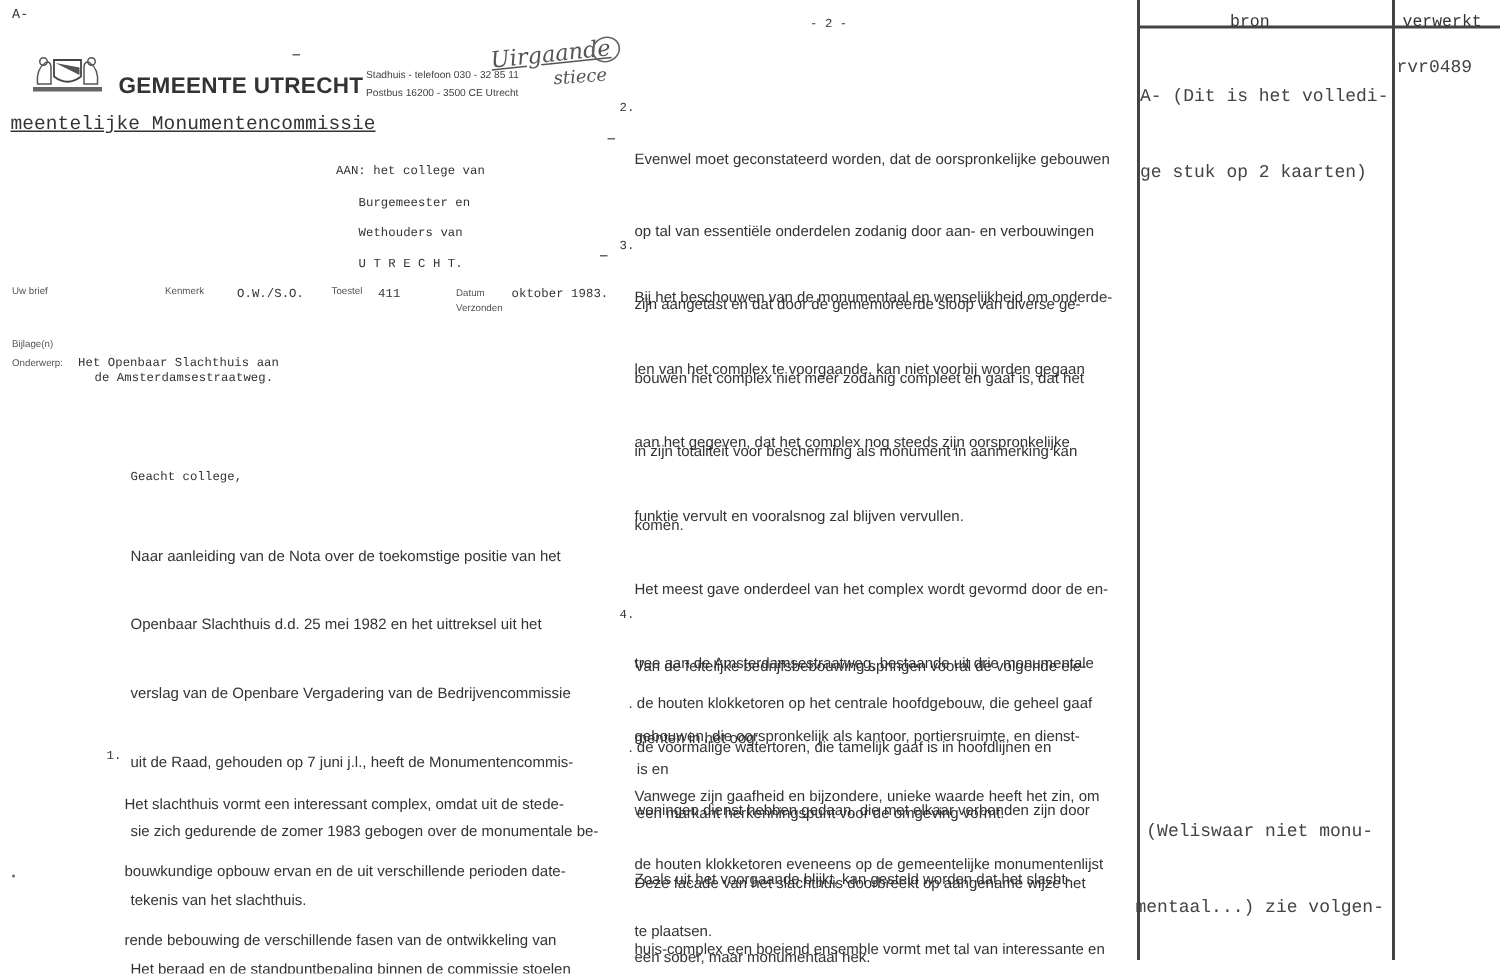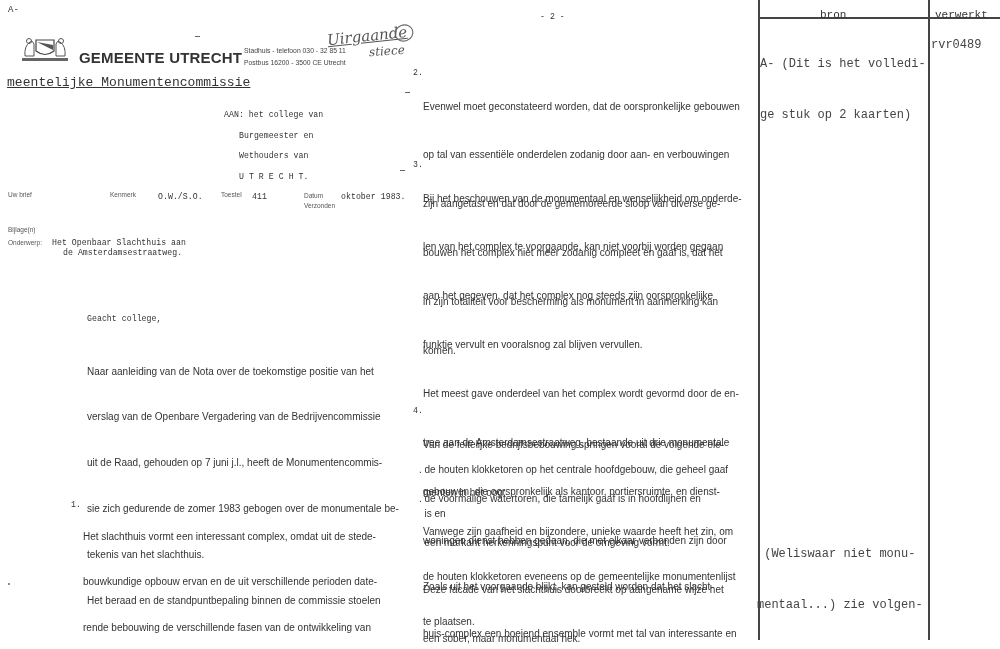--- a/index.html
+++ b/index.html
@@ -58,20 +58,21 @@
 <div class="abs t" style="left:341px;top:192px;">oktober 1983.</div>
 <div class="abs lbl" style="left:304px;top:202px;">Verzonden</div>
 <div class="abs lbl" style="left:8px;top:226px;">Bijlage(n)</div>
 <div class="abs lbl" style="left:8px;top:239px;">Onderwerp:</div>
 <div class="abs t" style="left:52px;top:238px;">Het Openbaar Slachthuis aan</div>
 <div class="abs t" style="left:63px;top:248px;text-align:center;">de Amsterdamsestraatweg.</div>
 
 <div class="abs t" style="left:87px;top:314px;text-align:center;">Geacht college,</div>
 <div class="para" style="left:87px;top:333px;line-height:15.3px;">
   <div>Naar aanleiding van de Nota over de toekomstige positie van het</div>
+  <div>Openbaar Slachthuis d.d. 25 mei 1982 en het uittreksel uit het</div>
   <div>verslag van de Openbare Vergadering van de Bedrijvencommissie</div>
   <div>uit de Raad, gehouden op 7 juni j.l., heeft de Monumentencommis-</div>
   <div>sie zich gedurende de zomer 1983 gebogen over de monumentale be-</div>
   <div>tekenis van het slachthuis.</div>
   <div>Het beraad en de standpuntbepaling binnen de commissie stoelen</div>
   
   
   
   
 </div>

